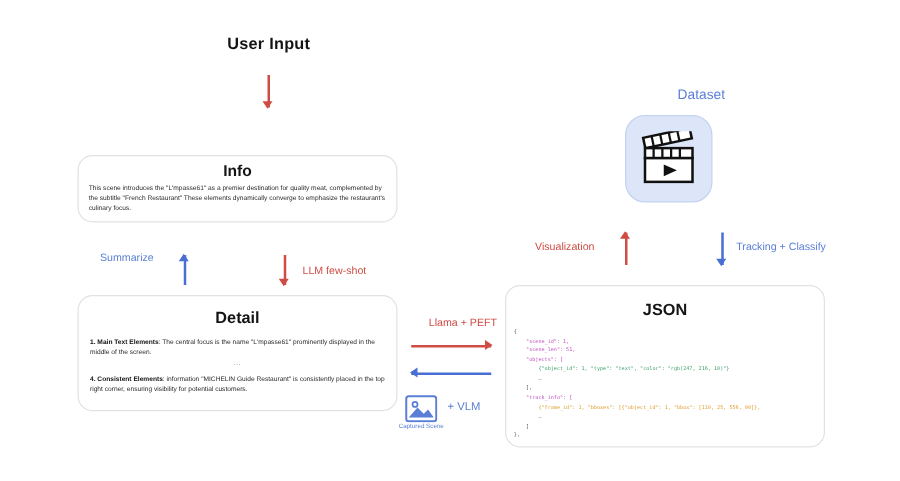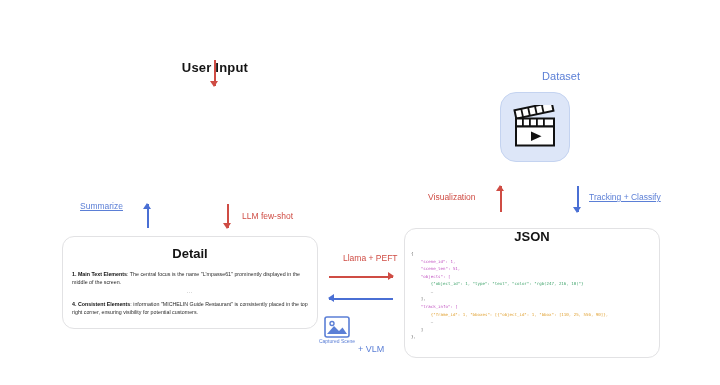--- a/index.html
+++ b/index.html
@@ -26,21 +26,20 @@
   
   .user-input-title {
     left: 150px;
     top: 27px;
     width: 130px;
     text-align: center;
     font-size: 13px;
     font-weight: bold;
     color: #141414;
     letter-spacing: .2px;
-    margin-top: 33px;
   }
 
   
   .card {
     position: absolute;
     background: #ffffff;
     border: 1px solid #e2e2e4;
     border-radius: 12px;
     box-sizing: border-box;
   }
@@ -76,21 +75,21 @@
   .detail-ellipsis {
     text-align: center;
     color: #8a8a8a;
     font-size: 6px;
     letter-spacing: 1px;
     margin: 1px 0 3px 0;
   }
 
   
   #json-card { left: 404px; top: 228px; width: 256px; height: 130px; }
-  #json-card .card-title { margin-top: 0; font-size: 13px; }
+  #json-card .card-title { margin-top: 11px; font-size: 13px; }
   .json-body {
     margin: 6px 0 0 6px;
     font-family: "DejaVu Sans Mono", monospace;
     font-size: 4.1px;
     line-height: 1.85;
     white-space: pre;
     color: #333;
   }
   .j-key   { color: #c050c0; }
   .j-key2  { color: #3fa36b; }
@@ -162,21 +161,21 @@
   .red  { color: #cf4c44; }
   .blue { color: #4a6fd4; }
 
   
   .edge-label {
     position: absolute;
     font-size: 8.5px;
     white-space: nowrap;
   }
   .label-red  { color: #cf4c44; }
-  .label-blue { color: #5b7fd6; text-decoration: underline; }
+  .label-blue { color: #5b7fd6; }
 
   
   .dataset-title {
     left: 490px;
     top: 70px;
     width: 90px;
     text-align: right;
     font-size: 11px;
     color: #5b7fd6;
   }
@@ -208,35 +207,38 @@
     text-align: center;
     font-size: 5px;
     color: #5b7fd6;
   }
   .vlm-label {
     left: 358px;
     top: 320px;
     font-size: 9px;
     color: #5b7fd6;
     white-space: nowrap;
-    margin-top: 24px;
   }
 </style>
 </head>
 <body>
 
 <div class="stage">
 
   <div class="abs user-input-title">User Input</div>
 
   <div class="arrow-v red abs" style="left:209px; top:60px; height:26px;">
     <span class="shaft"></span>
       <span class="head-down"></span>
   </div>
 
+  <div class="card" id="info-card">
+    <div class="card-title">Info</div>
+    <div class="info-body">This scene introduces the "L'mpasse61" as a premier destination for quality meat, complemented by the subtitle "French Restaurant" These elements dynamically converge to emphasize the restaurant's culinary focus.</div>
+  </div>
 
   <div class="abs edge-label label-blue" style="left:80px; top:201px;">Summarize</div>
   <div class="arrow-v blue abs" style="left:142px; top:204px; height:24px;">
     <span class="shaft"></span>
       <span class="head-up"></span>
   </div>
 
   <div class="arrow-v red abs" style="left:222px; top:204px; height:24px;">
     <span class="shaft"></span>
       <span class="head-down"></span>

